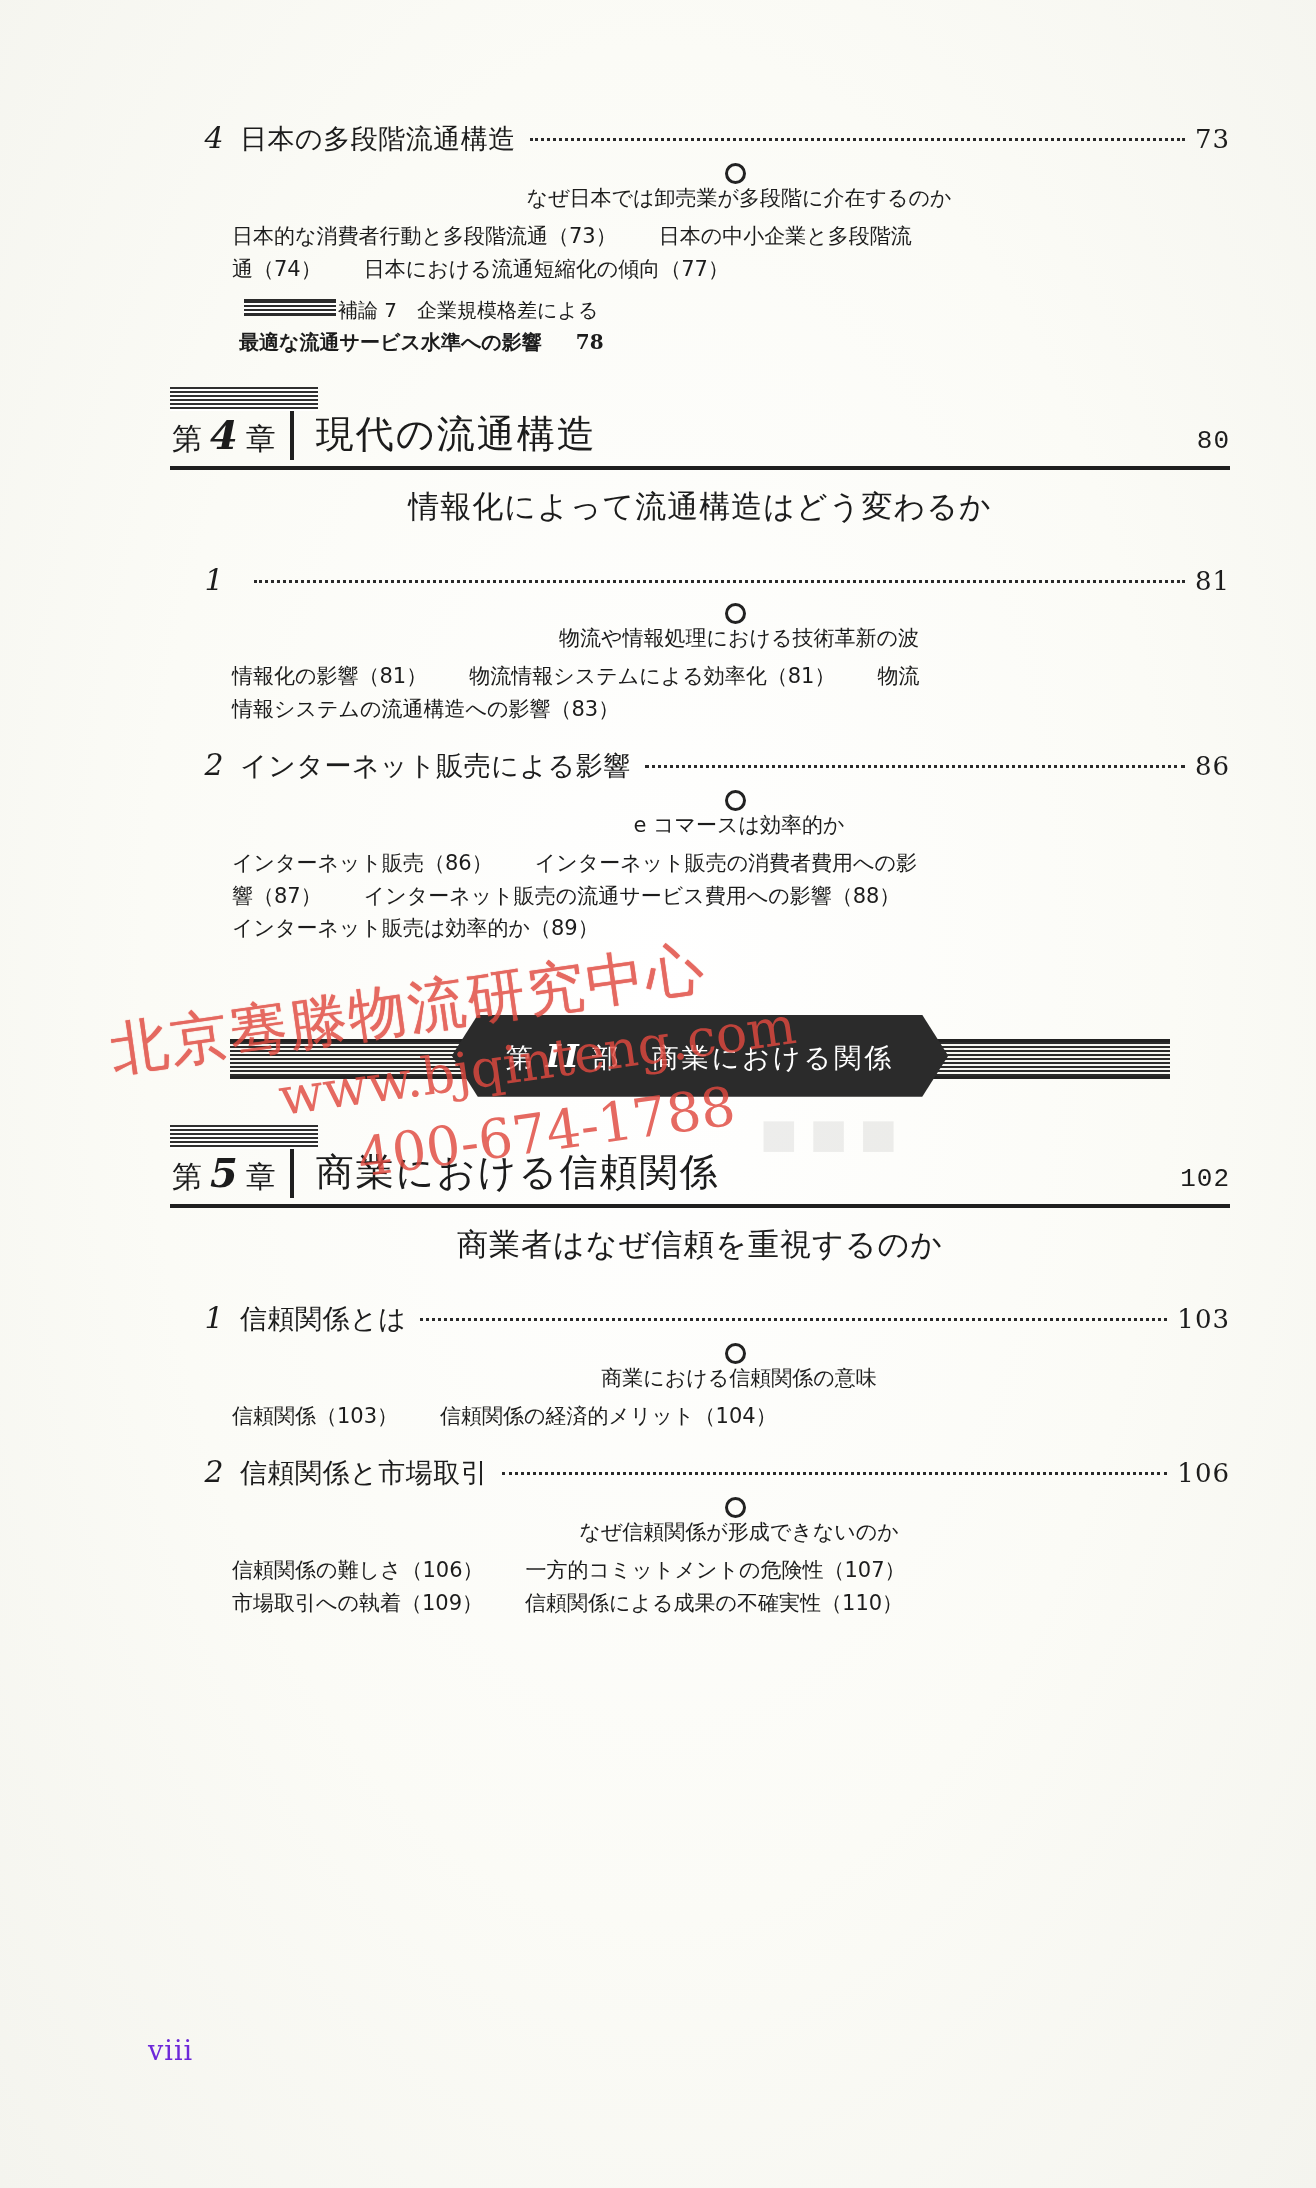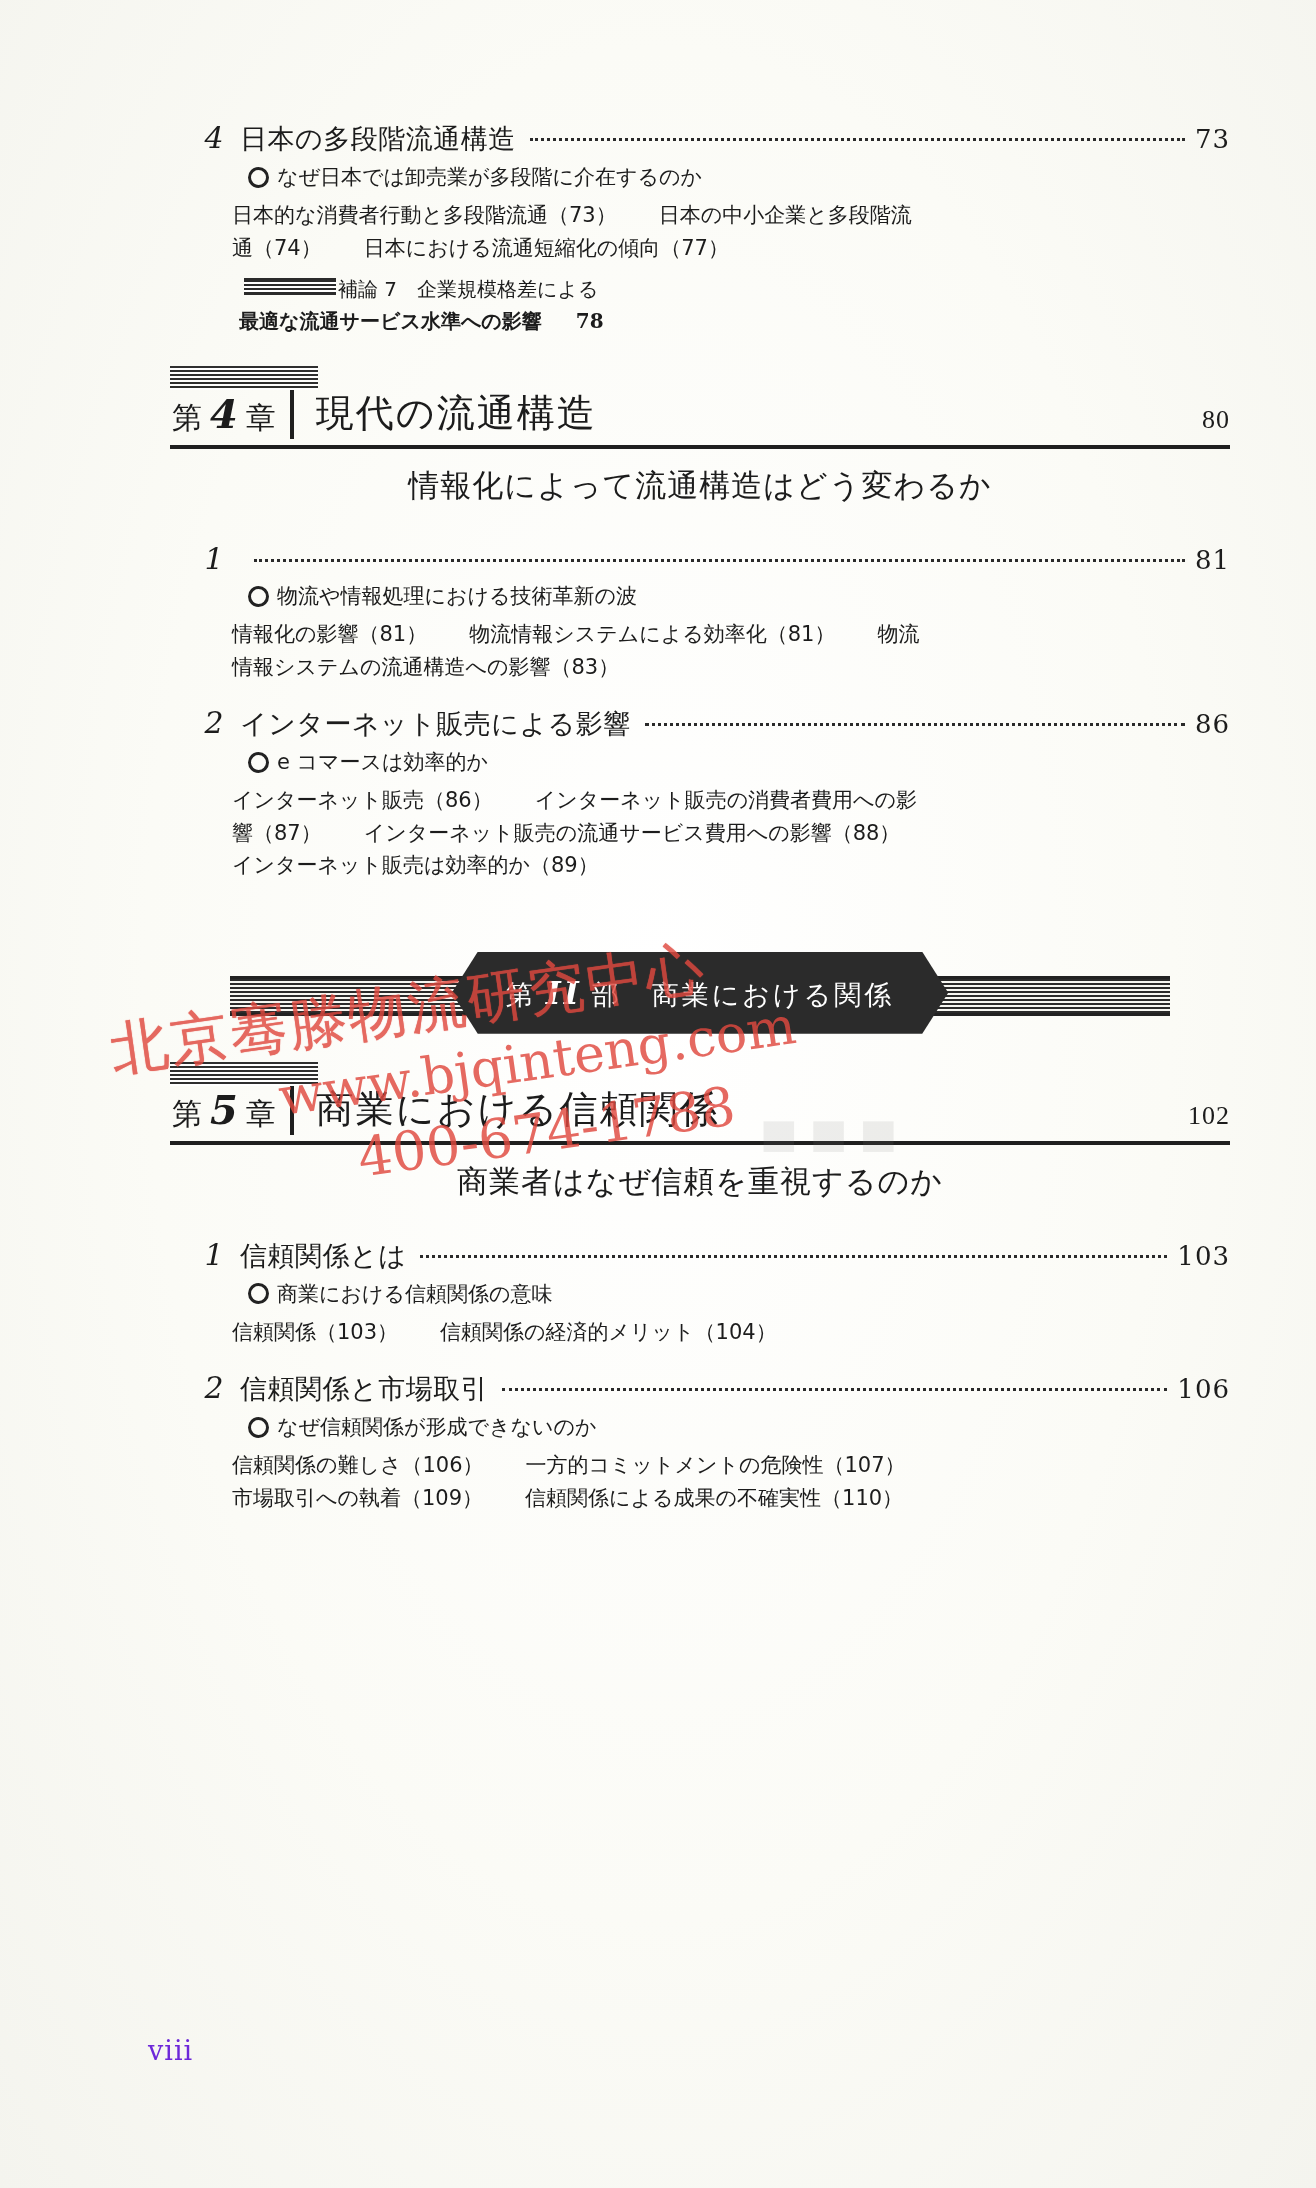--- a/index.html
+++ b/index.html
@@ -69,20 +69,21 @@
     font-size: 26px;
     flex: none;
     letter-spacing: 1px;
     text-align: center;
   }
   .sec-sub {
     margin: 6px 0 2px 78px;
     font-size: 21px;
     display: flex;
     align-items: center;
+    flex-direction: column;
   }
   .bullet {
     display: inline-block;
     width: 15px;
     height: 15px;
     border-radius: 50%;
     border: 3px solid #222;
     margin-right: 8px;
     flex: none;
   }
@@ -155,21 +156,21 @@
     font-weight: bold;
     font-size: 40px;
     margin: 0 8px;
   }
   .chapter-title {
     font-size: 38px;
     letter-spacing: 2px;
     flex: 1 1 auto;
   }
   .chapter-page {
-    font-family: Liberation Serif, serif;
+    font-family: Liberation Mono, monospace;
     font-size: 26px;
     letter-spacing: 1px;
     padding-bottom: 4px;
   }
   .chapter-sub {
     text-align: center;
     font-size: 31px;
     margin-top: 16px;
     letter-spacing: 1px;
     font-family: "DejaVu Serif", "Liberation Serif", serif;

